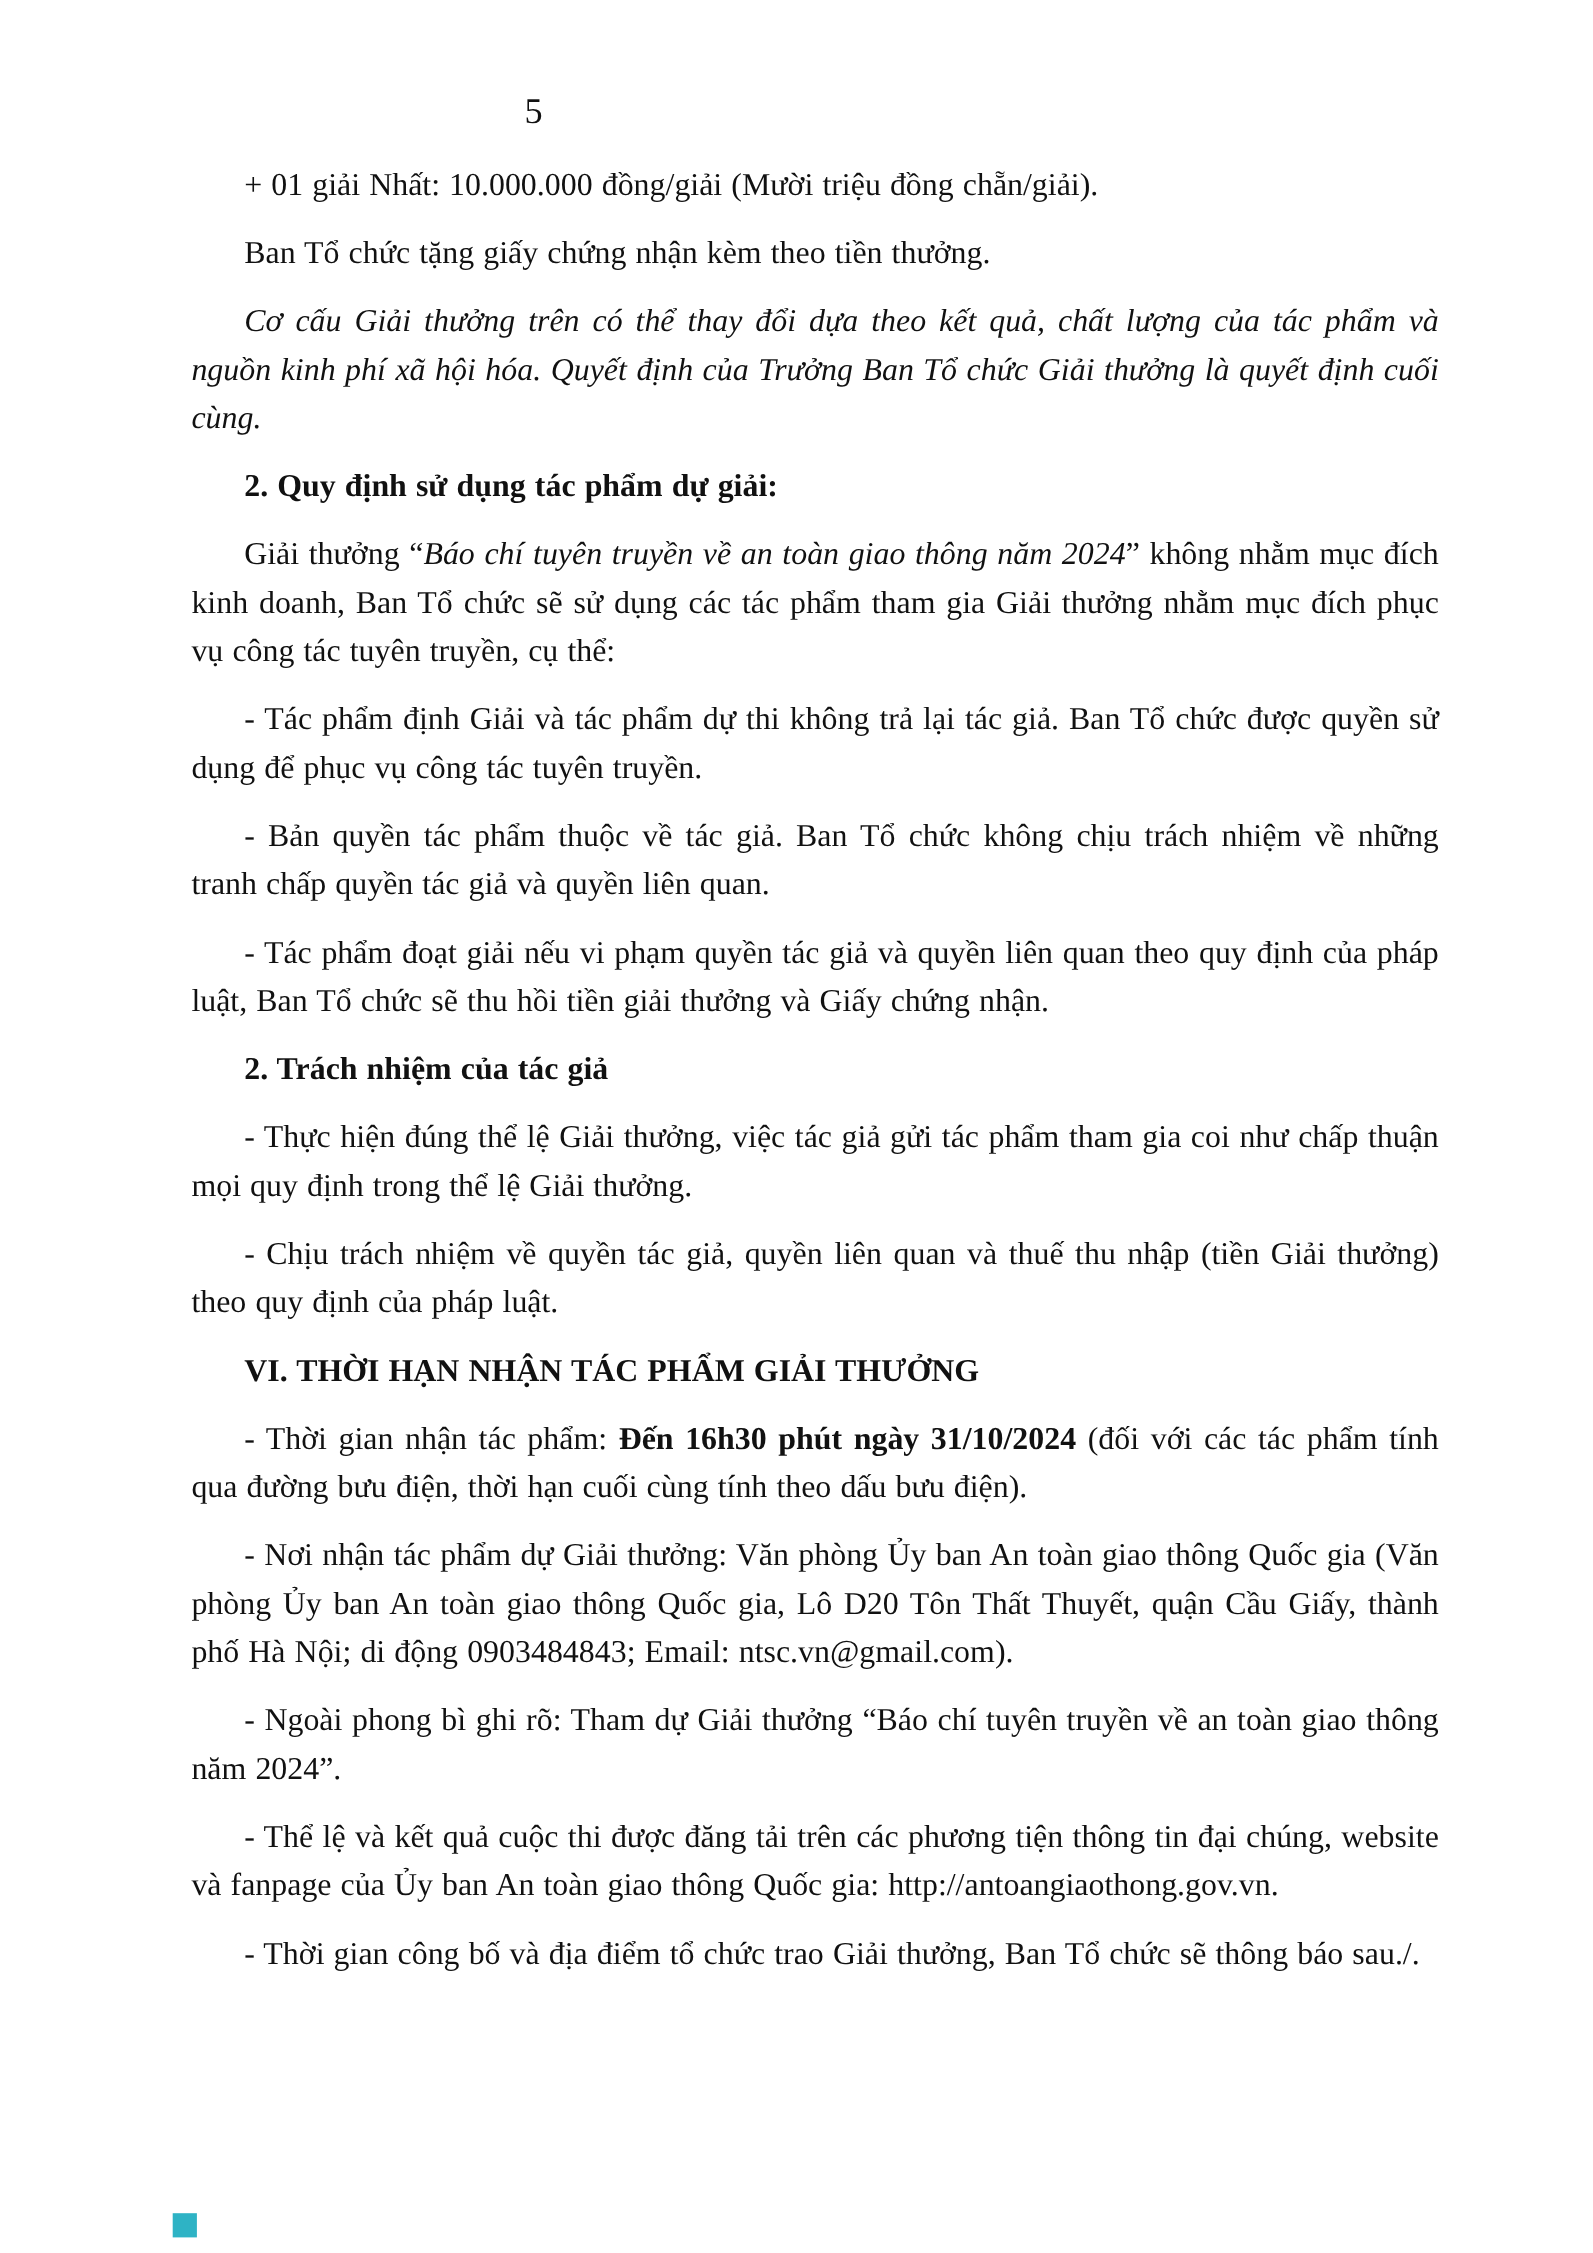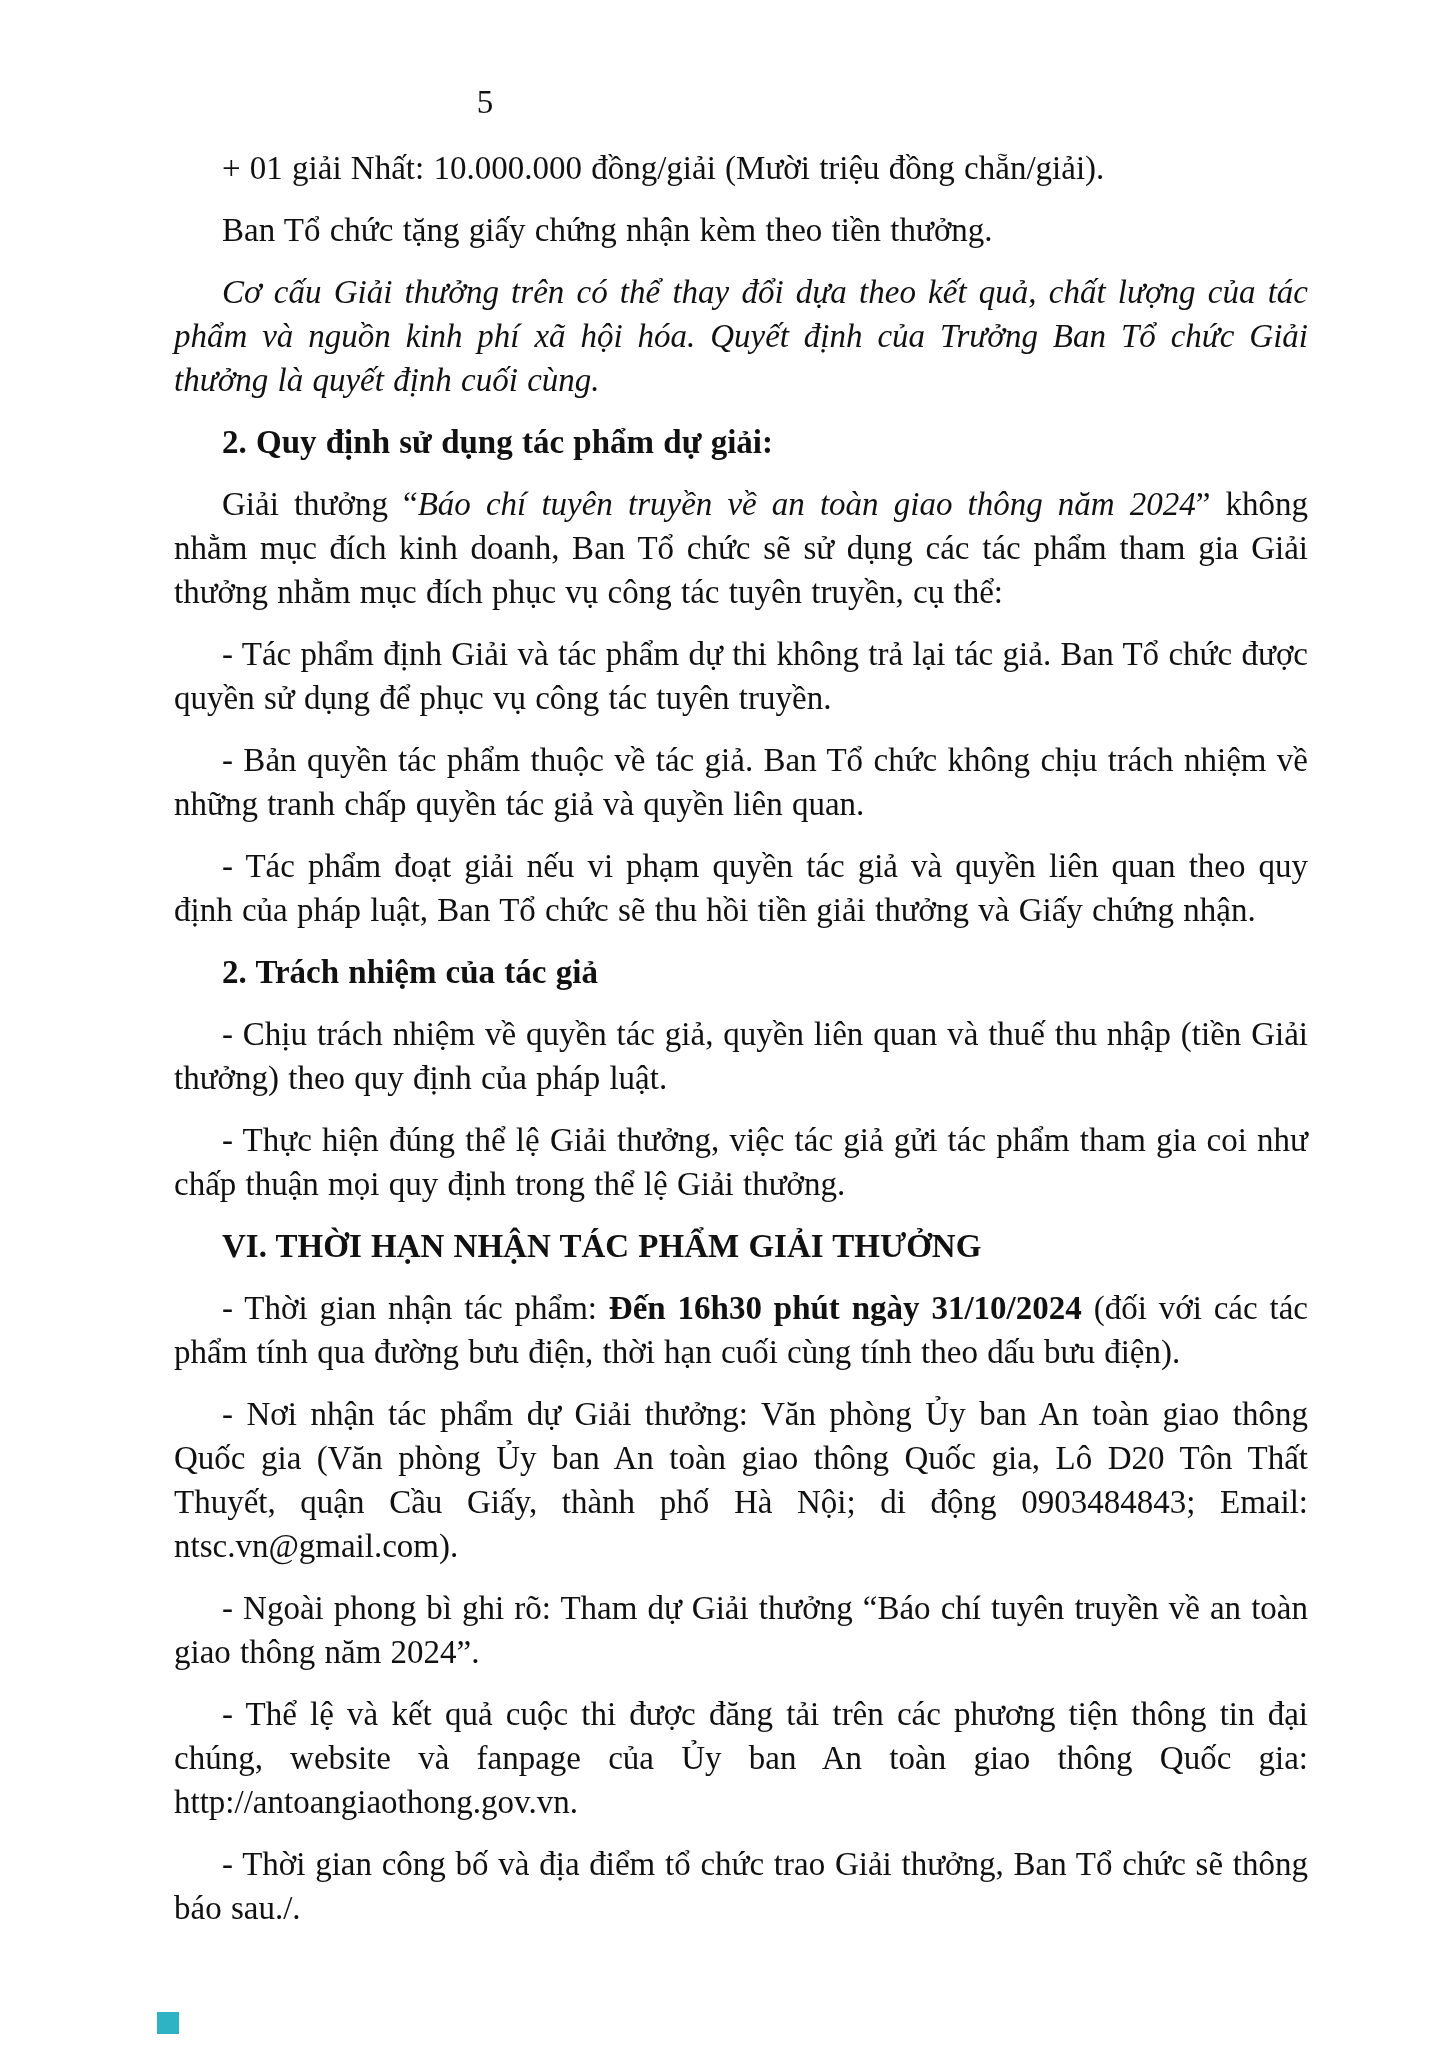--- a/index.html
+++ b/index.html
@@ -26,21 +26,21 @@
     line-height: 44px;
   }
   .content {
     position: absolute;
     left: 174px;
     top: 146px;
     width: 1134px;
   }
   .content p {
     margin: 18px 0 0 0;
-    font-size: 33px;
+    font-size: 29px;
     line-height: 44px;
     text-align: justify;
     text-indent: 48px;
     word-spacing: 1px;
   }
   .content p:first-child { margin-top: 0; }
   .bold { font-weight: bold; }
   .italic { font-style: italic; }
   .bold-italic { font-weight: normal; font-style: italic; }
   .scan-artifact {
@@ -73,23 +73,23 @@
     <p><span>Giải thưởng “</span><span class="italic">Báo chí tuyên truyền về an toàn giao thông năm 2024</span><span>” không nhằm mục đích kinh doanh, Ban Tổ chức sẽ sử dụng các tác phẩm tham gia Giải thưởng nhằm mục đích phục vụ công tác tuyên truyền, cụ thể:</span></p>
 
     <p>- Tác phẩm định Giải và tác phẩm dự thi không trả lại tác giả. Ban Tổ chức được quyền sử dụng để phục vụ công tác tuyên truyền.</p>
 
     <p>- Bản quyền tác phẩm thuộc về tác giả. Ban Tổ chức không chịu trách nhiệm về những tranh chấp quyền tác giả và quyền liên quan.</p>
 
     <p>- Tác phẩm đoạt giải nếu vi phạm quyền tác giả và quyền liên quan theo quy định của pháp luật, Ban Tổ chức sẽ thu hồi tiền giải thưởng và Giấy chứng nhận.</p>
 
     <p class="bold">2. Trách nhiệm của tác giả</p>
 
+    <p>- Thực hiện đúng thể lệ Giải thưởng, việc tác giả gửi tác phẩm tham gia coi như chấp thuận mọi quy định trong thể lệ Giải thưởng.</p>
+
     <p>- Chịu trách nhiệm về quyền tác giả, quyền liên quan và thuế thu nhập (tiền Giải thưởng) theo quy định của pháp luật.</p>
-
-    <p>- Thực hiện đúng thể lệ Giải thưởng, việc tác giả gửi tác phẩm tham gia coi như chấp thuận mọi quy định trong thể lệ Giải thưởng.</p>
 
     <p class="bold">VI. THỜI HẠN NHẬN TÁC PHẨM GIẢI THƯỞNG</p>
 
     <p><span>- Thời gian nhận tác phẩm: </span><span class="bold">Đến 16h30 phút ngày 31/10/2024</span><span> (đối với các tác phẩm tính qua đường bưu điện, thời hạn cuối cùng tính theo dấu bưu điện).</span></p>
 
     <p>- Nơi nhận tác phẩm dự Giải thưởng: Văn phòng Ủy ban An toàn giao thông Quốc gia (Văn phòng Ủy ban An toàn giao thông Quốc gia, Lô D20 Tôn Thất Thuyết, quận Cầu Giấy, thành phố Hà Nội; di động 0903484843; Email: ntsc.vn@gmail.com).</p>
 
     <p>- Ngoài phong bì ghi rõ: Tham dự Giải thưởng “Báo chí tuyên truyền về an toàn giao thông năm 2024”.</p>
 
     <p>- Thể lệ và kết quả cuộc thi được đăng tải trên các phương tiện thông tin đại chúng, website và fanpage của Ủy ban An toàn giao thông Quốc gia: http://antoangiaothong.gov.vn.</p>

